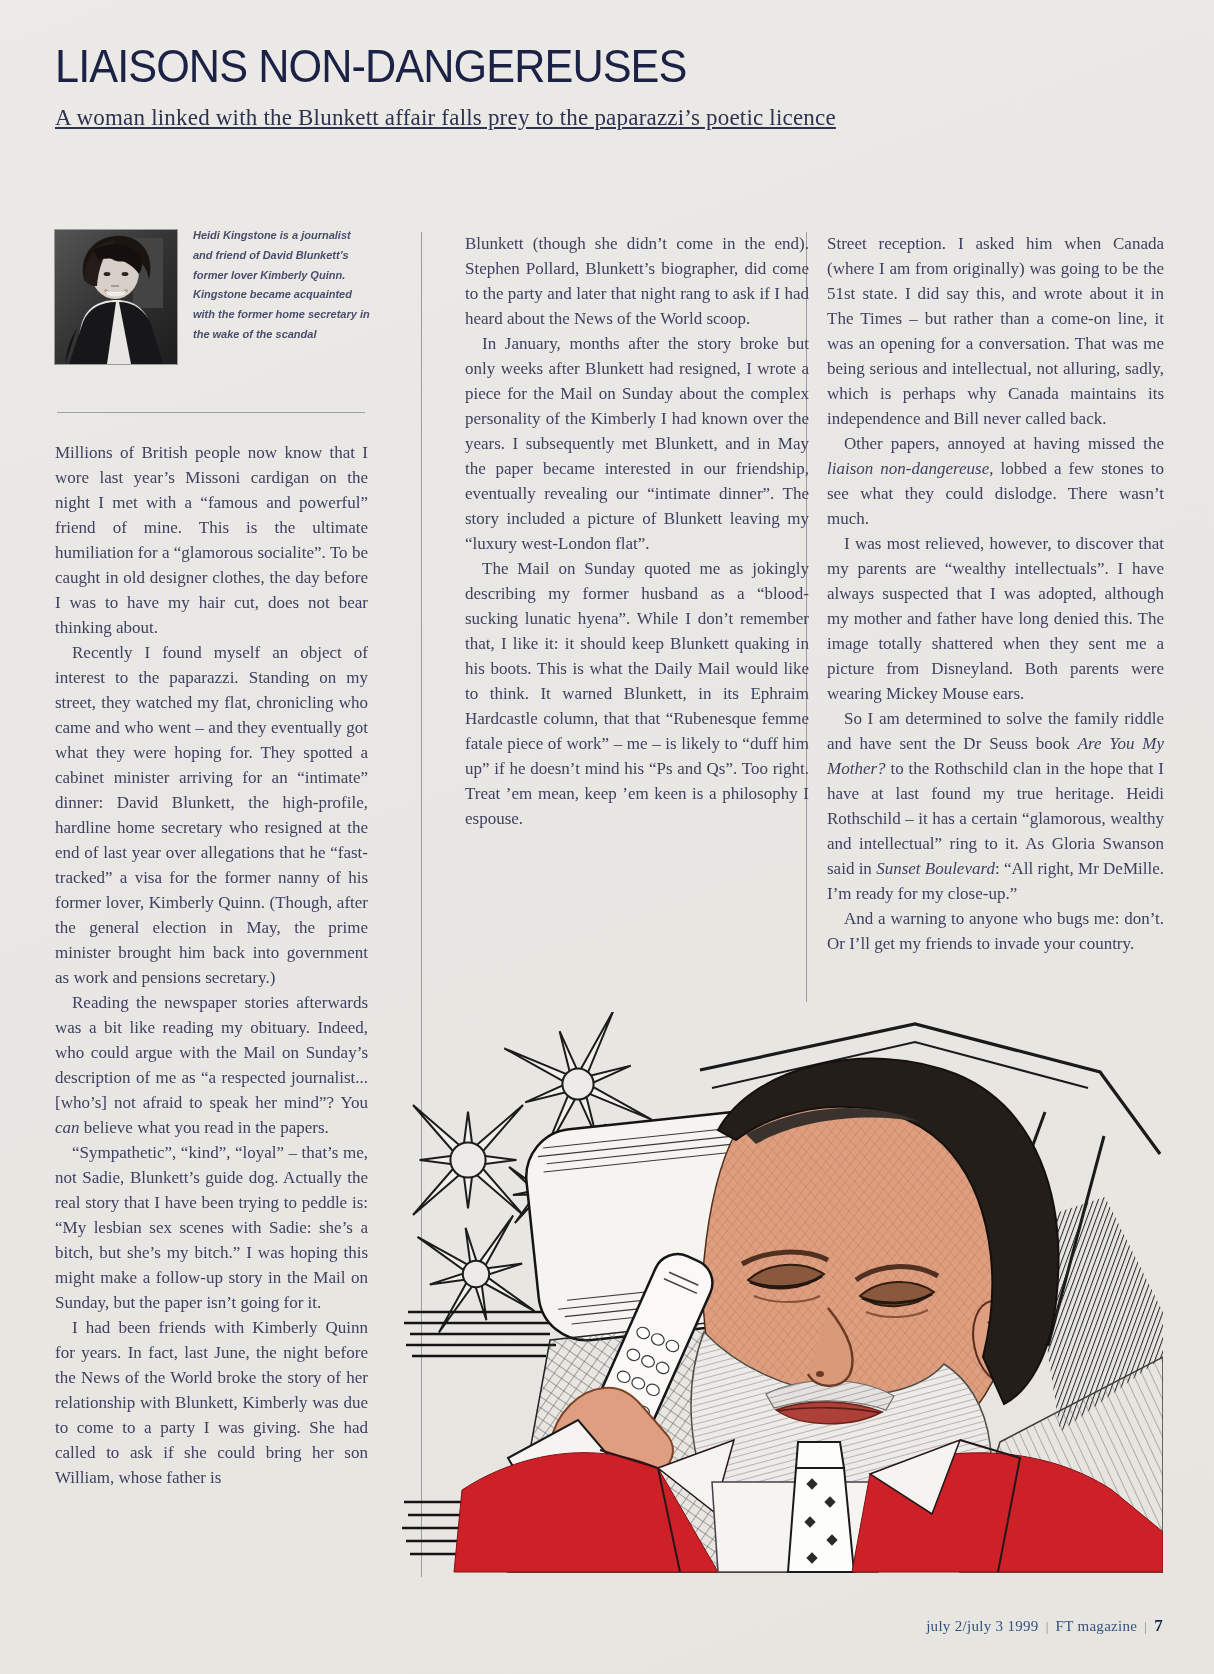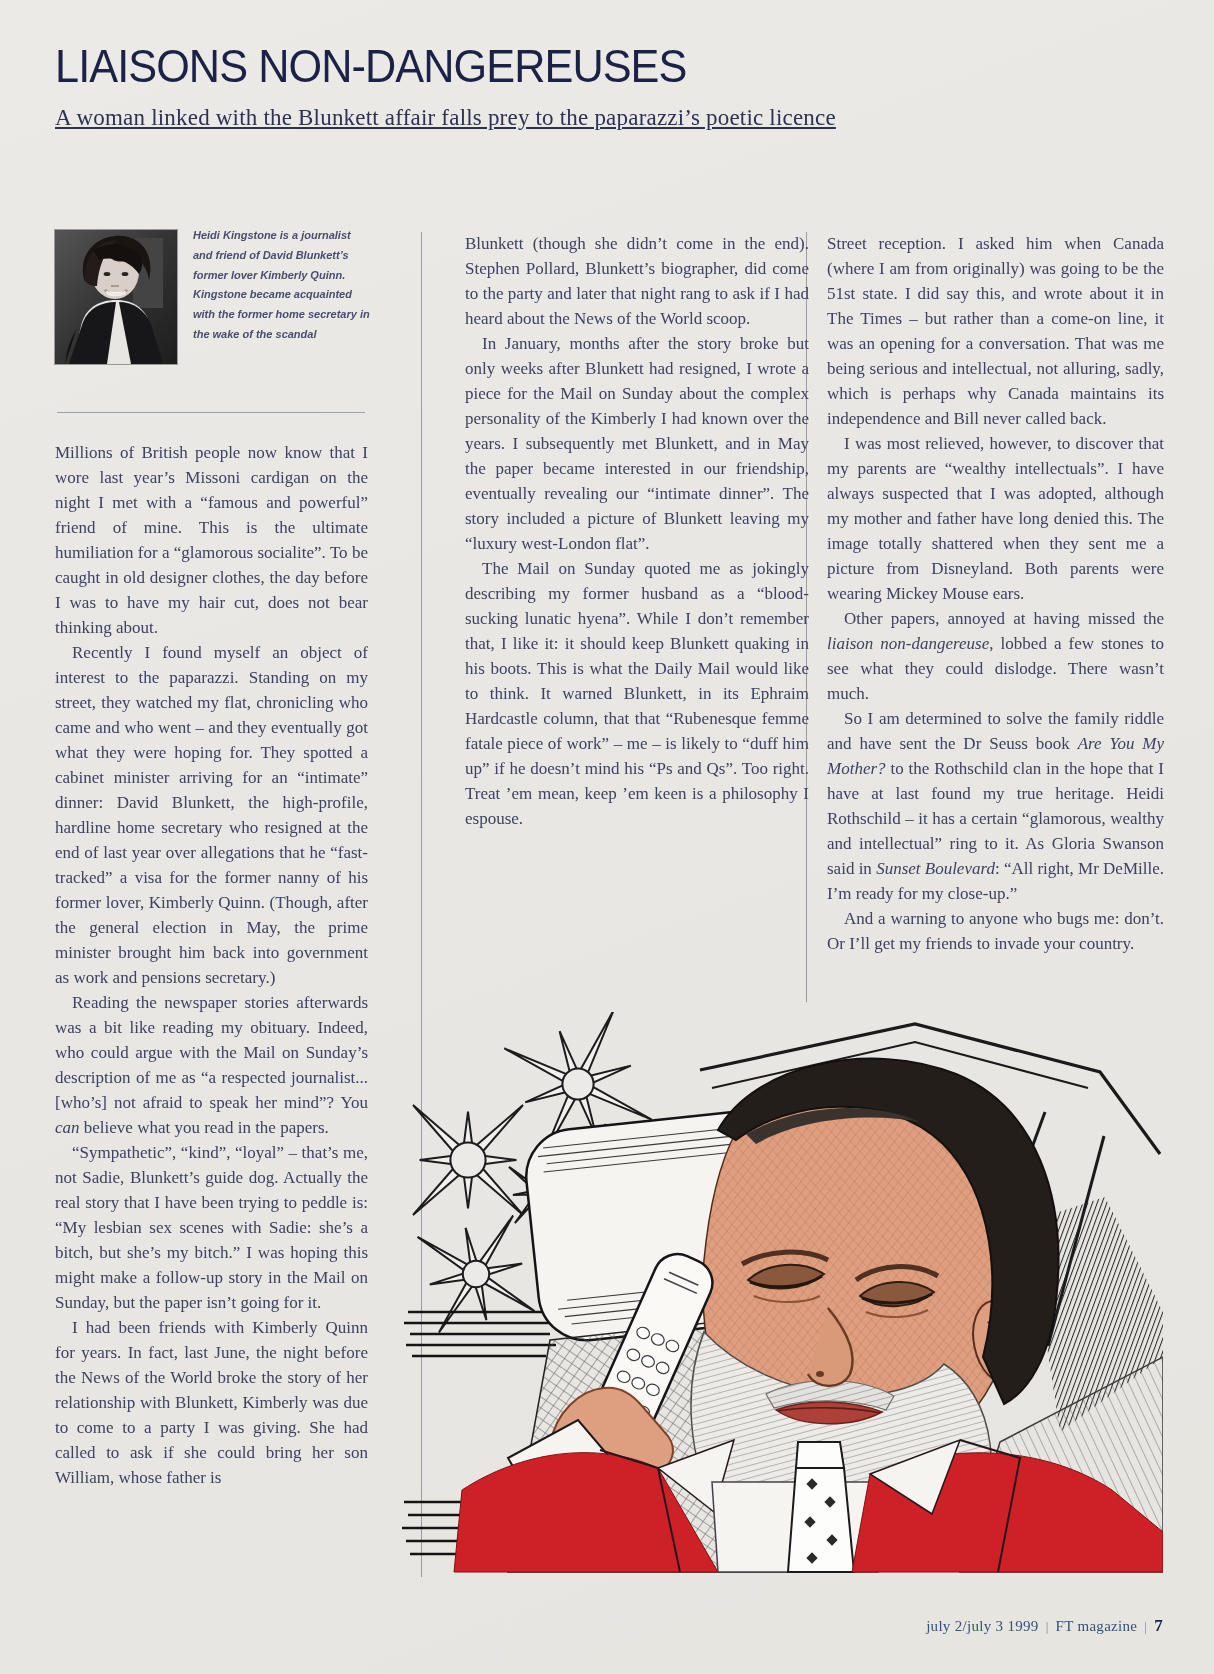--- a/index.html
+++ b/index.html
@@ -107,22 +107,22 @@
       <p class="indent"><span>“Sympathetic”, “kind”, “loyal” – that’s me, not Sadie, Blunkett’s guide dog. Actually the real story that I have been trying to peddle is: “My lesbian sex scenes with Sadie: she’s a bitch, but she’s my bitch.” I was hoping this might make a follow-up story in the Mail on Sunday, but the paper isn’t going for it.</span></p>
       <p class="indent"><span>I had been friends with Kimberly Quinn for years. In fact, last June, the night before the News of the World broke the story of her relationship with Blunkett, Kimberly was due to come to a party I was giving. She had called to ask if she could bring her son William, whose father is</span></p>
     </div>
   <div class="col col-2">
       <p><span>Blunkett (though she didn’t come in the end). Stephen Pollard, Blunkett’s biographer, did come to the party and later that night rang to ask if I had heard about the News of the World scoop.</span></p>
       <p class="indent"><span>In January, months after the story broke but only weeks after Blunkett had resigned, I wrote a piece for the Mail on Sunday about the complex personality of the Kimberly I had known over the years. I subsequently met Blunkett, and in May the paper became interested in our friendship, eventually revealing our “intimate dinner”. The story included a picture of Blunkett leaving my “luxury west-London flat”.</span></p>
       <p class="indent"><span>The Mail on Sunday quoted me as jokingly describing my former husband as a “blood-sucking lunatic hyena”. While I don’t remember that, I like it: it should keep Blunkett quaking in his boots. This is what the Daily Mail would like to think. It warned Blunkett, in its Ephraim Hardcastle column, that that “Rubenesque femme fatale piece of work” – me – is likely to “duff him up” if he doesn’t mind his “Ps and Qs”. Too right. Treat ’em mean, keep ’em keen is a philosophy I espouse.</span></p>
     </div>
   <div class="col col-3">
       <p><span>Street reception. I asked him when Canada (where I am from originally) was going to be the 51st state. I did say this, and wrote about it in The Times – but rather than a come-on line, it was an opening for a conversation. That was me being serious and intellectual, not alluring, sadly, which is perhaps why Canada maintains its independence and Bill never called back.</span></p>
+      <p class="indent"><span>Other papers, annoyed at having missed the </span><em>liaison non-dangereuse</em><span>, lobbed a few stones to see what they could dislodge. There wasn’t much.</span></p>
       <p class="indent"><span>I was most relieved, however, to discover that my parents are “wealthy intellectuals”. I have always suspected that I was adopted, although my mother and father have long denied this. The image totally shattered when they sent me a picture from Disneyland. Both parents were wearing Mickey Mouse ears.</span></p>
-      <p class="indent"><span>Other papers, annoyed at having missed the </span><em>liaison non-dangereuse</em><span>, lobbed a few stones to see what they could dislodge. There wasn’t much.</span></p>
       <p class="indent"><span>So I am determined to solve the family riddle and have sent the Dr Seuss book </span><em>Are You My Mother?</em><span> to the Rothschild clan in the hope that I have at last found my true heritage. Heidi Rothschild – it has a certain “glamorous, wealthy and intellectual” ring to it. As Gloria Swanson said in </span><em>Sunset Boulevard</em><span>: “All right, Mr DeMille. I’m ready for my close-up.”</span></p>
       <p class="indent"><span>And a warning to anyone who bugs me: don’t. Or I’ll get my friends to invade your country.</span></p>
     </div>
 
   <div class="illustration">
     <svg width="763" height="566" viewBox="0 0 763 566">
       <defs>
         <pattern id="skinHatchA" width="7" height="7" patternUnits="userSpaceOnUse" patternTransform="rotate(38)">
           <line x1="0" y1="0" x2="0" y2="7" stroke="#b35a38" stroke-width="1" opacity=".5"></line>
         </pattern>

